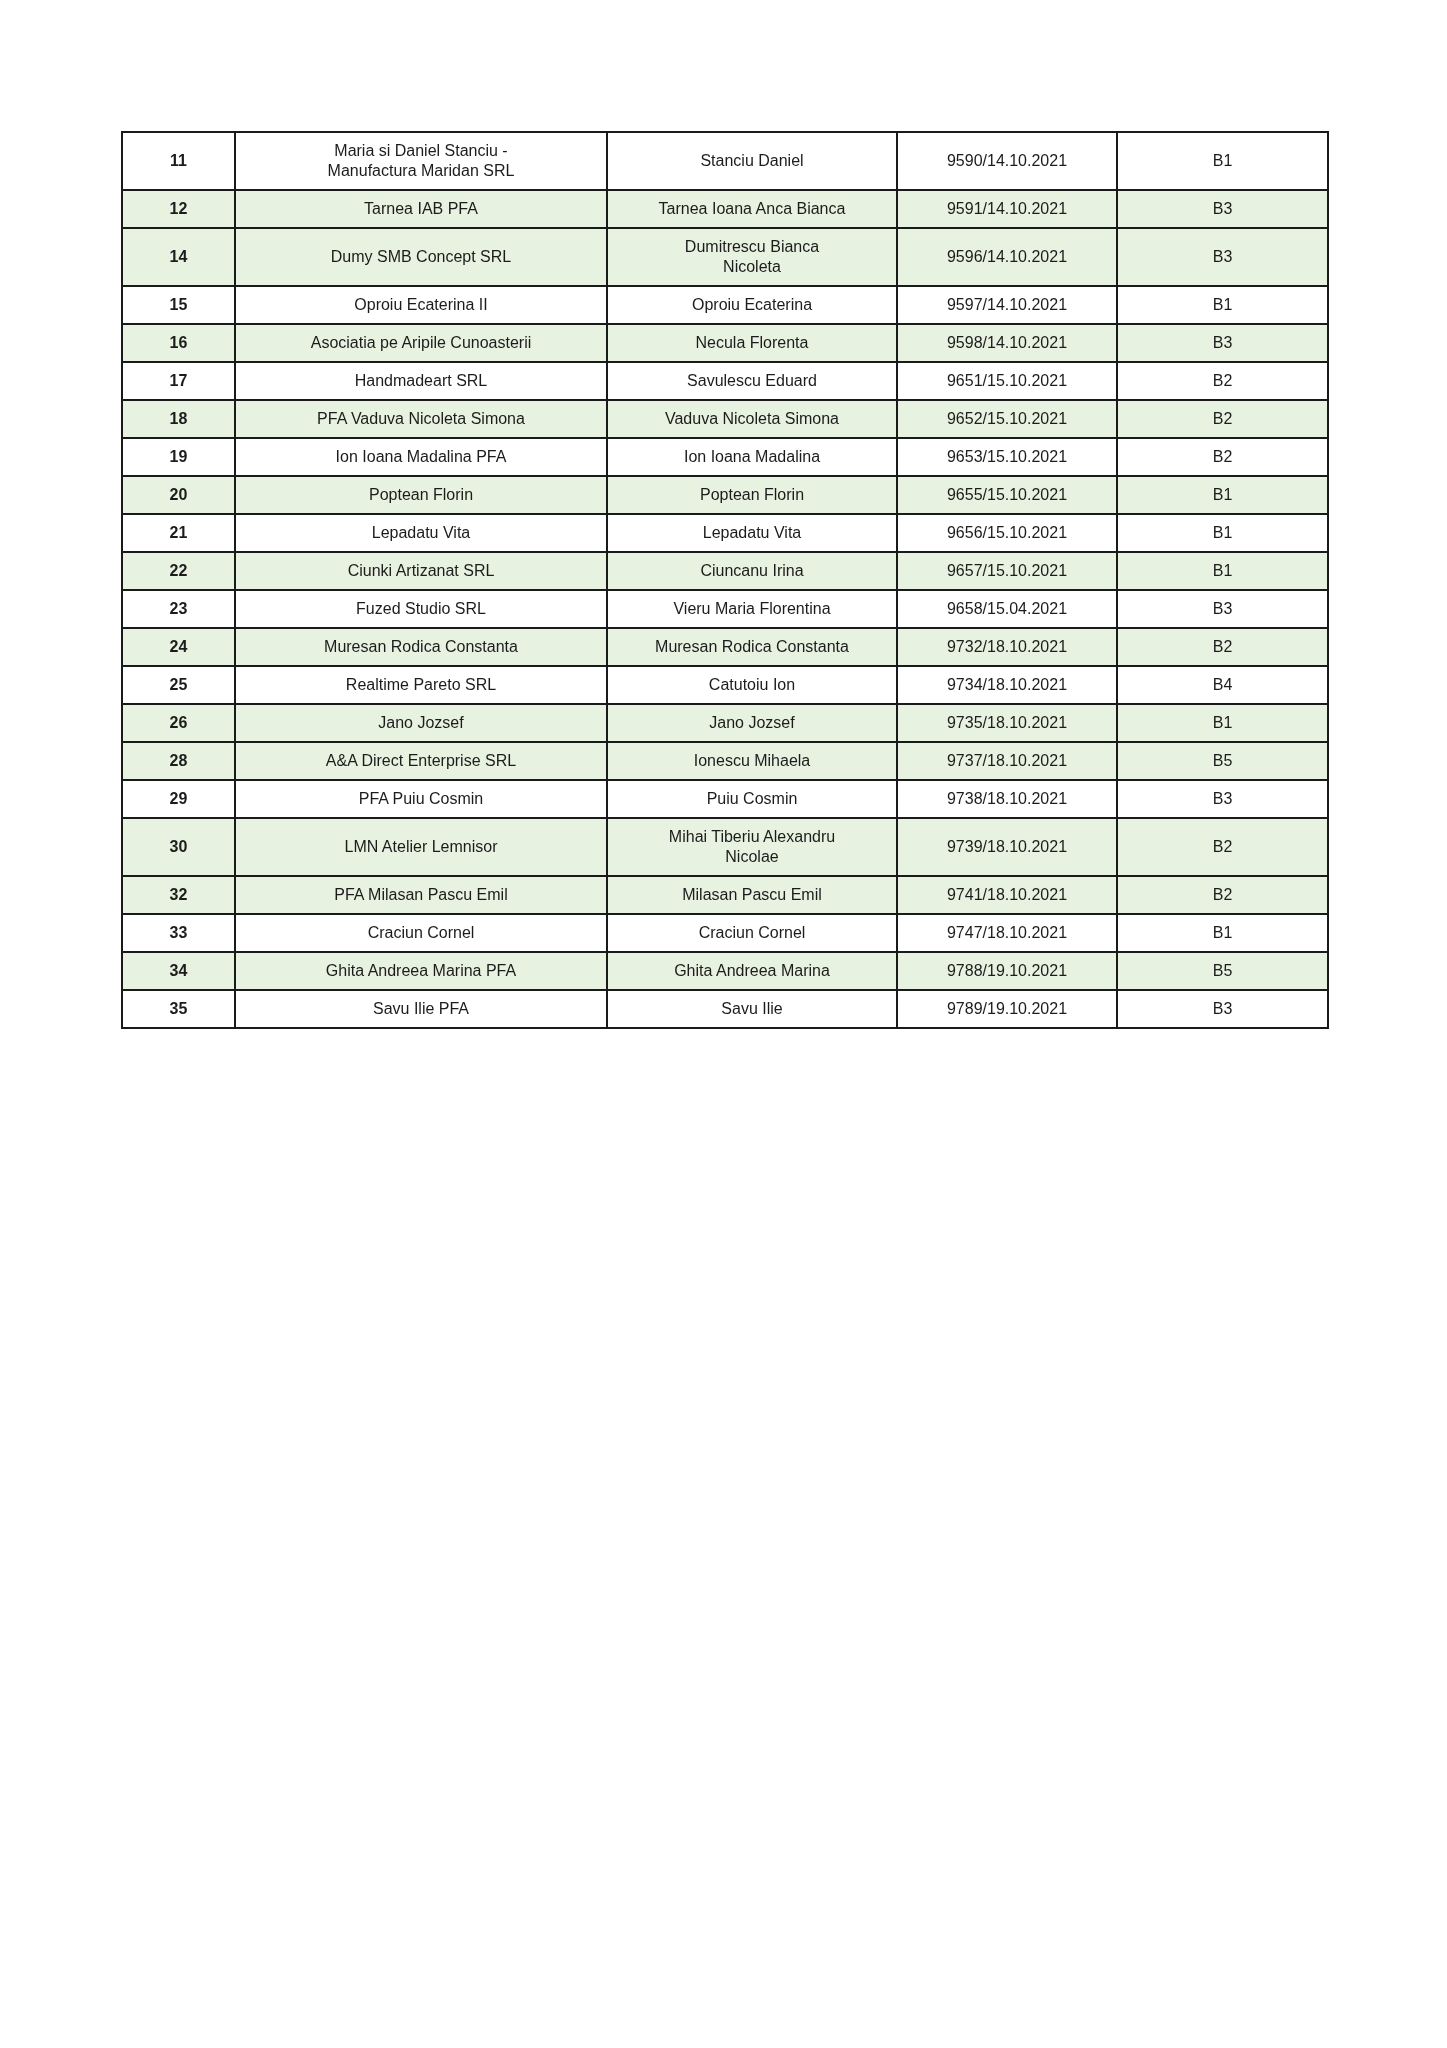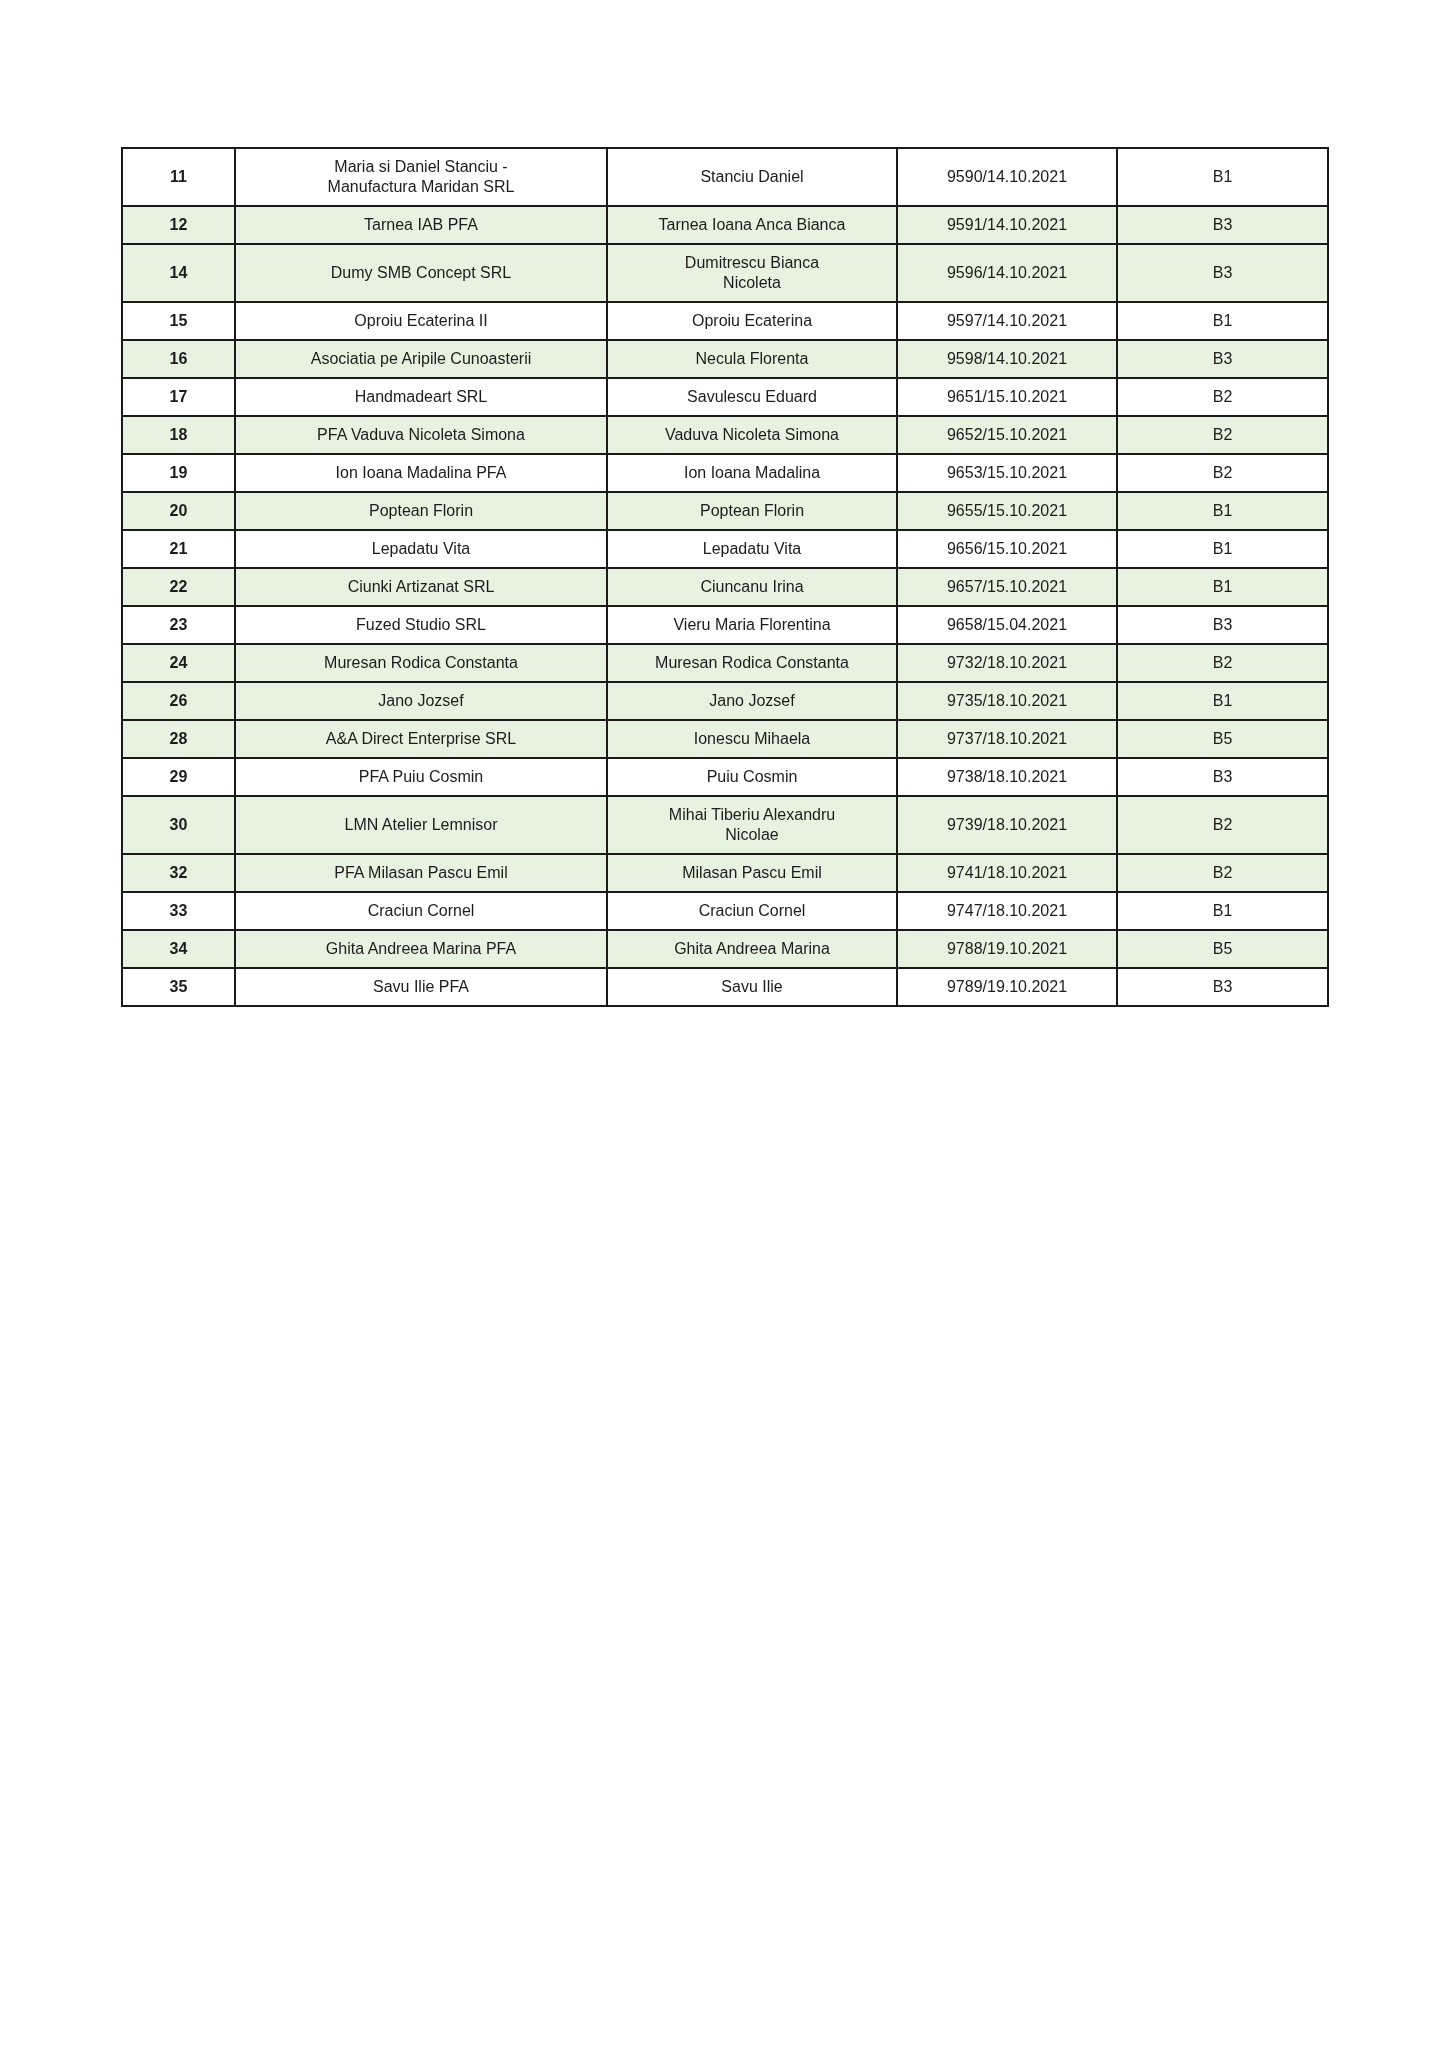--- a/index.html
+++ b/index.html
@@ -9,21 +9,20 @@
     height: 2048px;
     position: relative;
     font-family: "Liberation Sans", "DejaVu Sans", sans-serif;
     color: #1c1c1c;
     overflow: hidden;
   }
   .doc-page {
     position: absolute;
     inset: 0;
     background: #ffffff;
-    margin-top: 16px;
   }
   table.reg-table {
     position: absolute;
     left: 121px;
     top: 131px;
     width: 1206px;
     border-collapse: collapse;
     table-layout: fixed;
     font-size: 16px;
     line-height: 20px;
@@ -145,20 +144,27 @@
           <td class="col-number_date">9658/15.04.2021</td>
           <td class="col-code">B3</td>
         </tr>
         <tr class="green">
           <td class="col-no">24</td>
           <td class="col-company">Muresan Rodica Constanta</td>
           <td class="col-person">Muresan Rodica Constanta</td>
           <td class="col-number_date">9732/18.10.2021</td>
           <td class="col-code">B2</td>
         </tr>
+        <tr>
+          <td class="col-no">25</td>
+          <td class="col-company">Realtime Pareto SRL</td>
+          <td class="col-person">Catutoiu Ion</td>
+          <td class="col-number_date">9734/18.10.2021</td>
+          <td class="col-code">B4</td>
+        </tr>
         <tr class="green">
           <td class="col-no">26</td>
           <td class="col-company">Jano Jozsef</td>
           <td class="col-person">Jano Jozsef</td>
           <td class="col-number_date">9735/18.10.2021</td>
           <td class="col-code">B1</td>
         </tr>
         <tr class="green">
           <td class="col-no">28</td>
           <td class="col-company">A&amp;A Direct Enterprise SRL</td>

